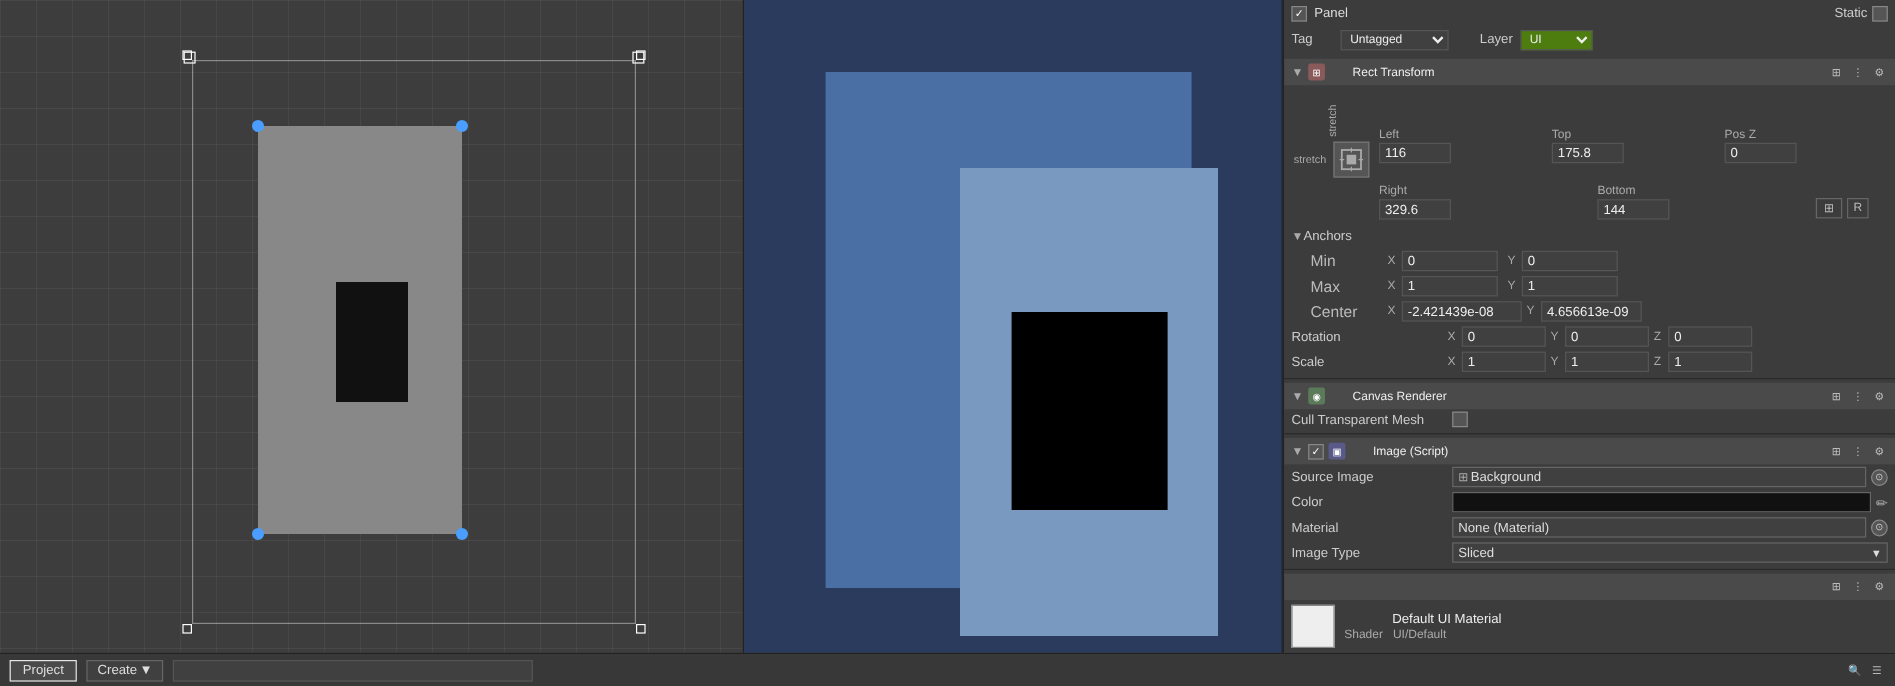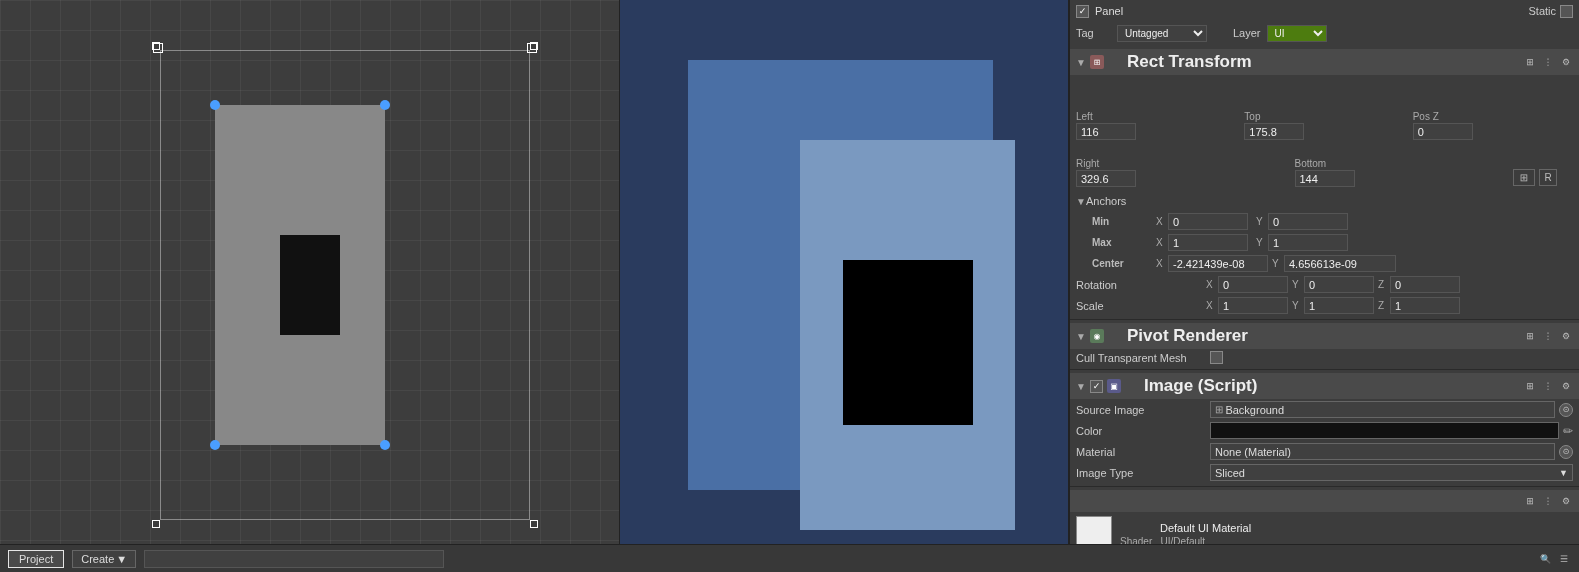--- a/index.html
+++ b/index.html
@@ -163,23 +163,23 @@
     .inspector-header {
       display: flex;
       align-items: center;
       padding: 3px 6px;
       background: #4a4a4a;
       min-height: 22px;
       gap: 4px;
     }
 
     .inspector-header-title {
-      font-weight: bold;
+      font-weight: normal;
       color: #eee;
-      font-size: 17px;
+      font-size: 10px;
       padding-left: 19px;
     }
 
     .header-icons {
       margin-left: auto;
       display: flex;
       gap: 4px;
       align-items: center;
     }
 
@@ -507,24 +507,23 @@
       align-items: center;
       justify-content: center;
       font-size: 8px;
       color: #fff;
       flex-shrink: 0;
     }
 
     .sub-label {
       padding-left: 16px;
       color: #bbb;
-      font-size: 10px;
+      font-size: 13px;
       width: 80px;
       flex-shrink: 0;
-      font-weight: bold;
     }
 
     .divider {
       height: 1px;
       background: #2a2a2a;
       margin: 1px 0;
     }
   </style>
 </head>
 <body>
@@ -589,20 +588,36 @@
         <div class="rect-icon">⊞</div>
         <span class="inspector-header-title">Rect Transform</span>
         <div class="header-icons">
           <div class="icon-btn">⊞</div>
           <div class="icon-btn">⋮</div>
           <div class="icon-btn">⚙</div>
         </div>
       </div>
 
       <div class="rect-transform-grid">
+        <div class="left-stretch-area">
+          <span class="stretch-label">stretch</span>
+          <div style="display:flex; align-items:center; gap:2px;">
+            <span class="stretch-label" style="writing-mode:horizontal-tb; transform:none;">stretch</span>
+            <div class="stretch-icon">
+              <svg width="20" height="20" viewBox="0 0 20 20">
+                <rect x="2" y="2" width="16" height="16" fill="none" stroke="#aaa" stroke-width="1.5"></rect>
+                <rect x="6" y="6" width="8" height="8" fill="#aaa"></rect>
+                <line x1="0" y1="10" x2="4" y2="10" stroke="#aaa" stroke-width="1"></line>
+                <line x1="16" y1="10" x2="20" y2="10" stroke="#aaa" stroke-width="1"></line>
+                <line x1="10" y1="0" x2="10" y2="4" stroke="#aaa" stroke-width="1"></line>
+                <line x1="10" y1="16" x2="10" y2="20" stroke="#aaa" stroke-width="1"></line>
+              </svg>
+            </div>
+          </div>
+        </div>
 
         <div class="fields-area">
 
           <div class="fields-row">
             <div class="field-group">
               <div class="field-label">Left</div>
               <input class="value-field-sm" value="116" style="">
             </div>
             <div class="field-group">
               <div class="field-label">Top</div>
@@ -647,21 +662,21 @@
         <span class="xyz-label">X</span>
         <input class="value-field-sm" value="1" style="width: 80px; margin-right: 8px;">
         <span class="xyz-label">Y</span>
         <input class="value-field-sm" value="1" style="width: 80px;">
       </div>
       <div class="inspector-row">
         <span class="sub-label">Center</span>
         <span class="xyz-label">X</span>
         <input class="value-field-sm" value="-2.421439e-08" style="width: 100px; margin-right: 4px;">
         <span class="xyz-label">Y</span>
-        <input class="value-field-sm" value="4.656613e-09" style="width: 112px;">
+        <input class="value-field-sm" value="4.656613e-09" style="width: 84px;">
       </div>
       <div class="inspector-row">
         <span class="label-col">Rotation</span>
         <span class="xyz-label">X</span>
         <input class="value-field-sm" value="0" style="width: 70px; margin-right: 4px;">
         <span class="xyz-label">Y</span>
         <input class="value-field-sm" value="0" style="width: 70px; margin-right: 4px;">
         <span class="xyz-label">Z</span>
         <input class="value-field-sm" value="0" style="width: 70px;">
       </div>
@@ -673,21 +688,21 @@
         <input class="value-field-sm" value="1" style="width: 70px; margin-right: 4px;">
         <span class="xyz-label">Z</span>
         <input class="value-field-sm" value="1" style="width: 70px;">
       </div>
     </div>
 
     <div class="inspector-section">
       <div class="inspector-header">
         <span class="expand-arrow">▼</span>
         <div class="component-icon">◉</div>
-        <span class="inspector-header-title">Pivot Renderer</span>
+        <span class="inspector-header-title">Canvas Renderer</span>
         <div class="header-icons">
           <div class="icon-btn">⊞</div>
           <div class="icon-btn">⋮</div>
           <div class="icon-btn">⚙</div>
         </div>
       </div>
       <div class="cull-row">
         <span class="label-col">Cull Transparent Mesh</span>
         <div class="checkbox"></div>
       </div>

